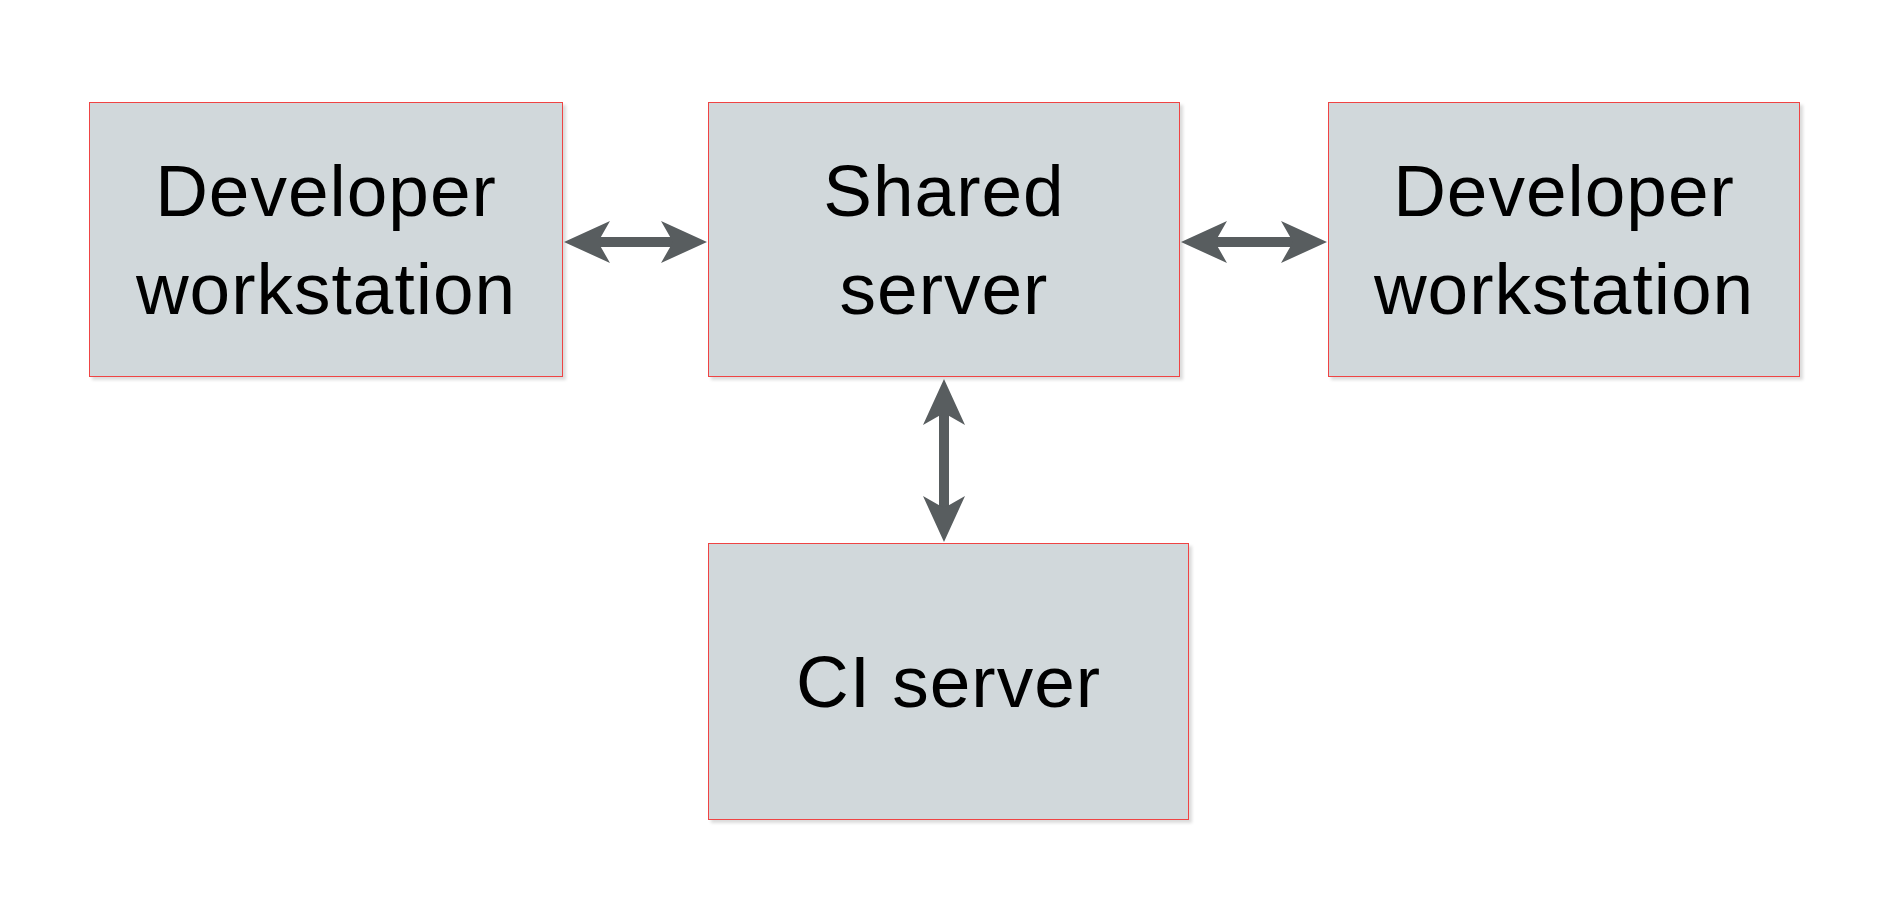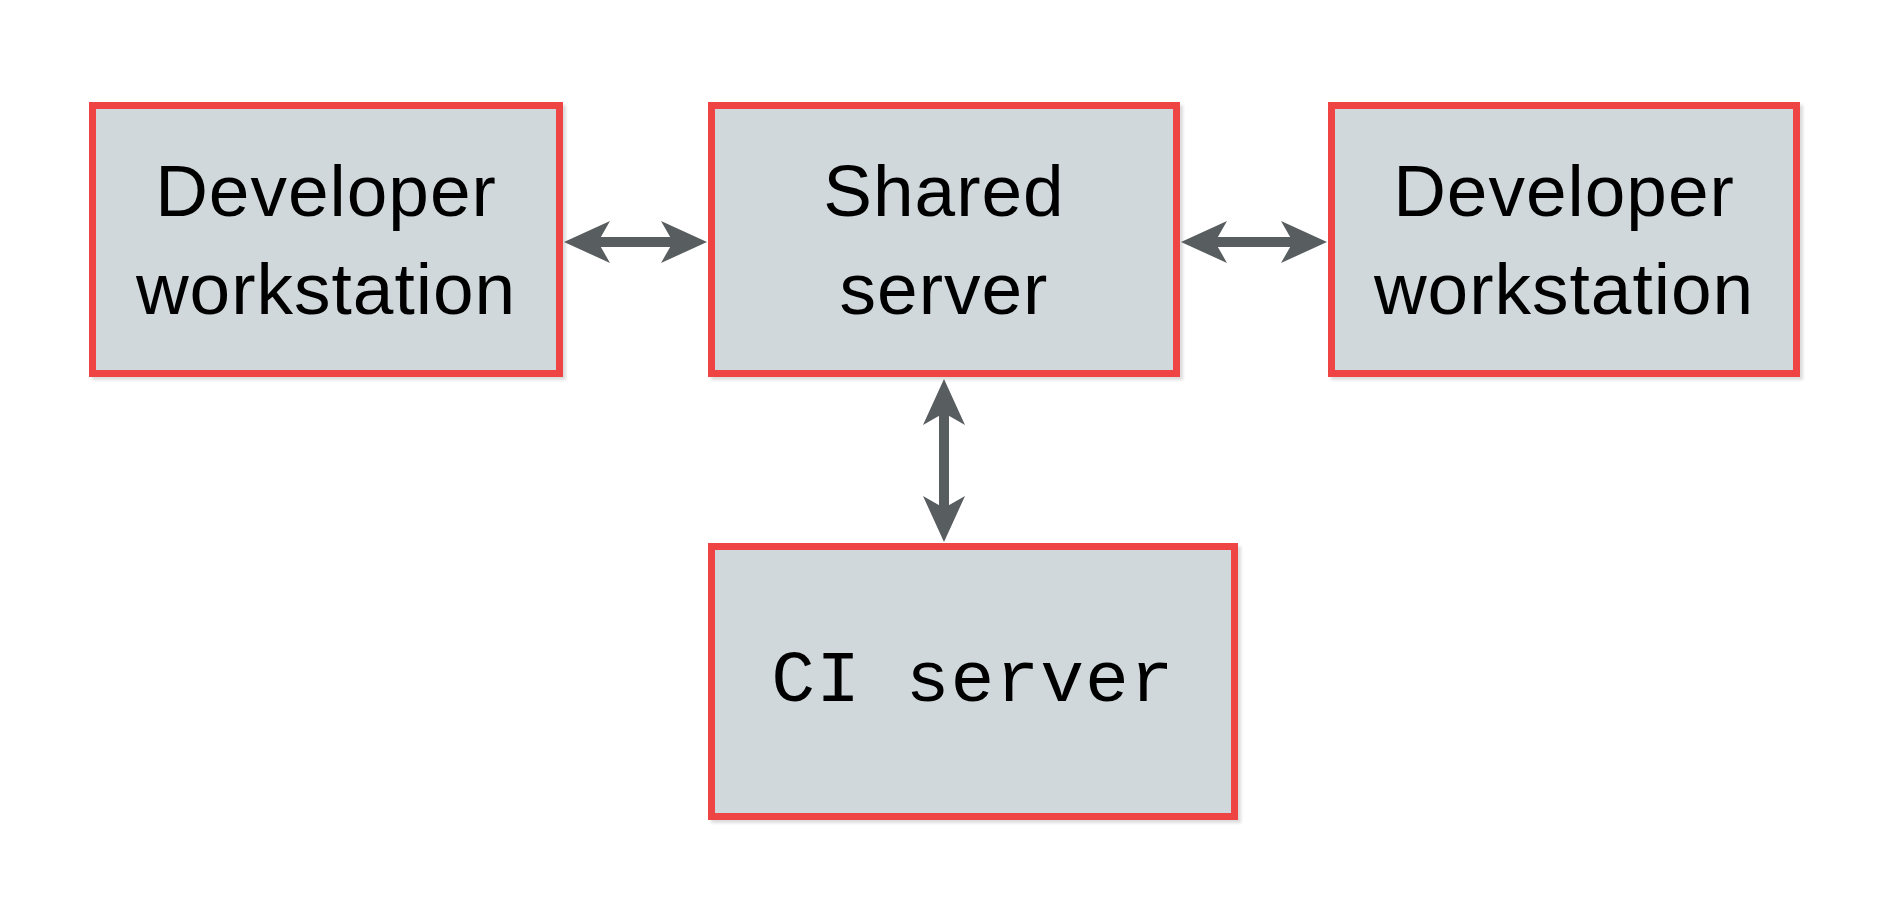--- a/index.html
+++ b/index.html
@@ -13,39 +13,39 @@
   }
   .canvas {
     position: relative;
     width: 1900px;
     height: 922px;
     background: #ffffff;
   }
   .node {
     position: absolute;
     background: #d1d8db;
-    border: 7px solid #ef4444;
+    border: 1px solid #ef4444;
     box-shadow: 3px 3px 3px rgba(0,0,0,0.14);
     box-sizing: border-box;
     display: flex;
     align-items: center;
     justify-content: center;
     text-align: center;
   }
   .node-label {
     color: #000000;
     font-size: 73px;
     line-height: 1.33;
     letter-spacing: 1px;
     display: inline-block;
   }
   .node-left   { left: 89px;   top: 102px; width: 474px; height: 275px; }
   .node-mid    { left: 708px;  top: 102px; width: 472px; height: 275px; }
   .node-right  { left: 1328px; top: 102px; width: 472px; height: 275px; }
-  .node-bottom { left: 708px;  top: 543px; width: 530px; height: 277px; font-family: Liberation Mono, monospace; }
+  .node-bottom { left: 708px;  top: 543px; width: 481px; height: 277px; }
   .node-left .node-label,
   .node-right .node-label { max-width: 460px; }
   .node-mid .node-label   { max-width: 330px; }
   .arrow { position: absolute; display: block; }
   .arrow-h-left  { left: 563px;  top: 212px; }
   .arrow-h-right { left: 1180px; top: 212px; }
   .arrow-v       { left: 914px;  top: 378px; }
 </style>
 </head>
 <body>

